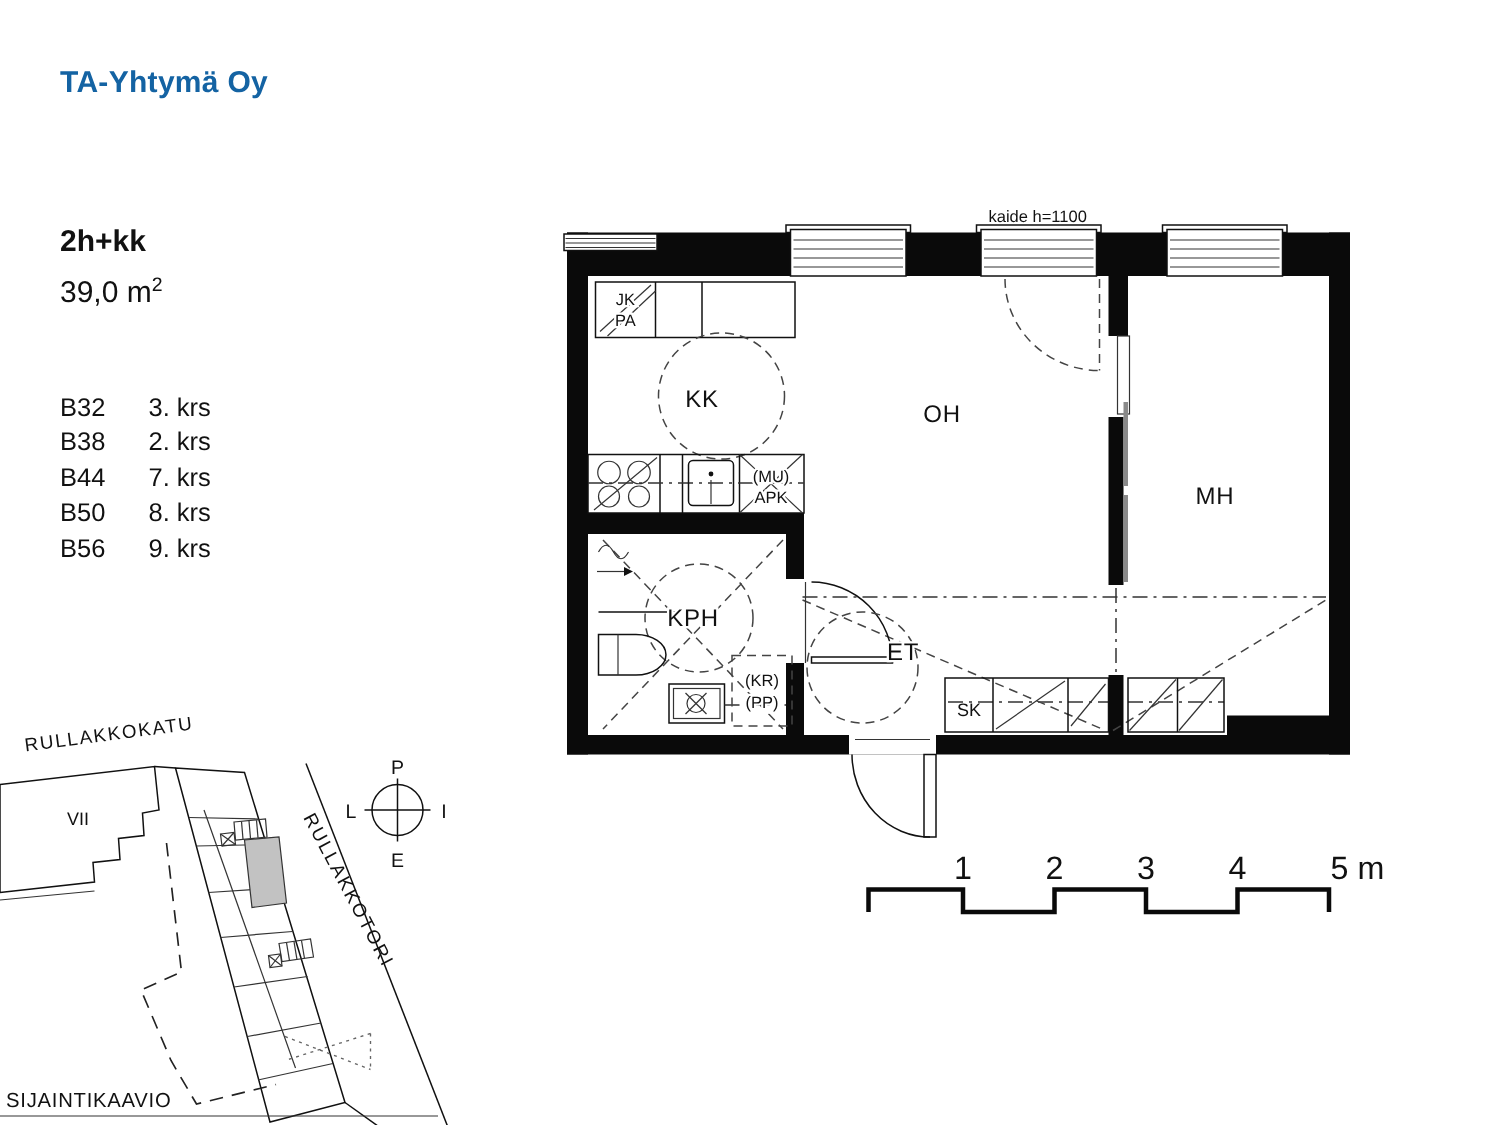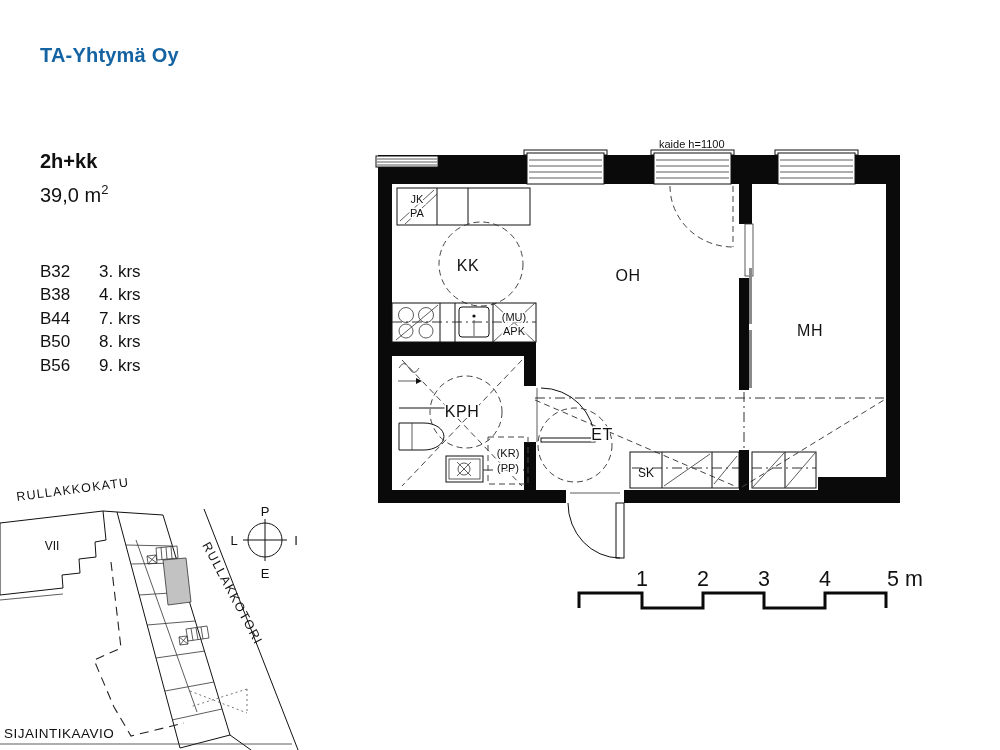--- a/index.html
+++ b/index.html
@@ -42,21 +42,21 @@
   <div id="apt-area" class="abs">
     <span>39,0 m</span><sup>2</sup>
   </div>
   <div id="unit-list" class="abs">
     <div class="unit-row">
         <span class="unit-code">B32</span>
         <span>3. krs</span>
       </div>
     <div class="unit-row">
         <span class="unit-code">B38</span>
-        <span>4. krs</span>
+        <span>2. krs</span>
       </div>
     <div class="unit-row">
         <span class="unit-code">B44</span>
         <span>7. krs</span>
       </div>
     <div class="unit-row">
         <span class="unit-code">B50</span>
         <span>8. krs</span>
       </div>
     <div class="unit-row">

